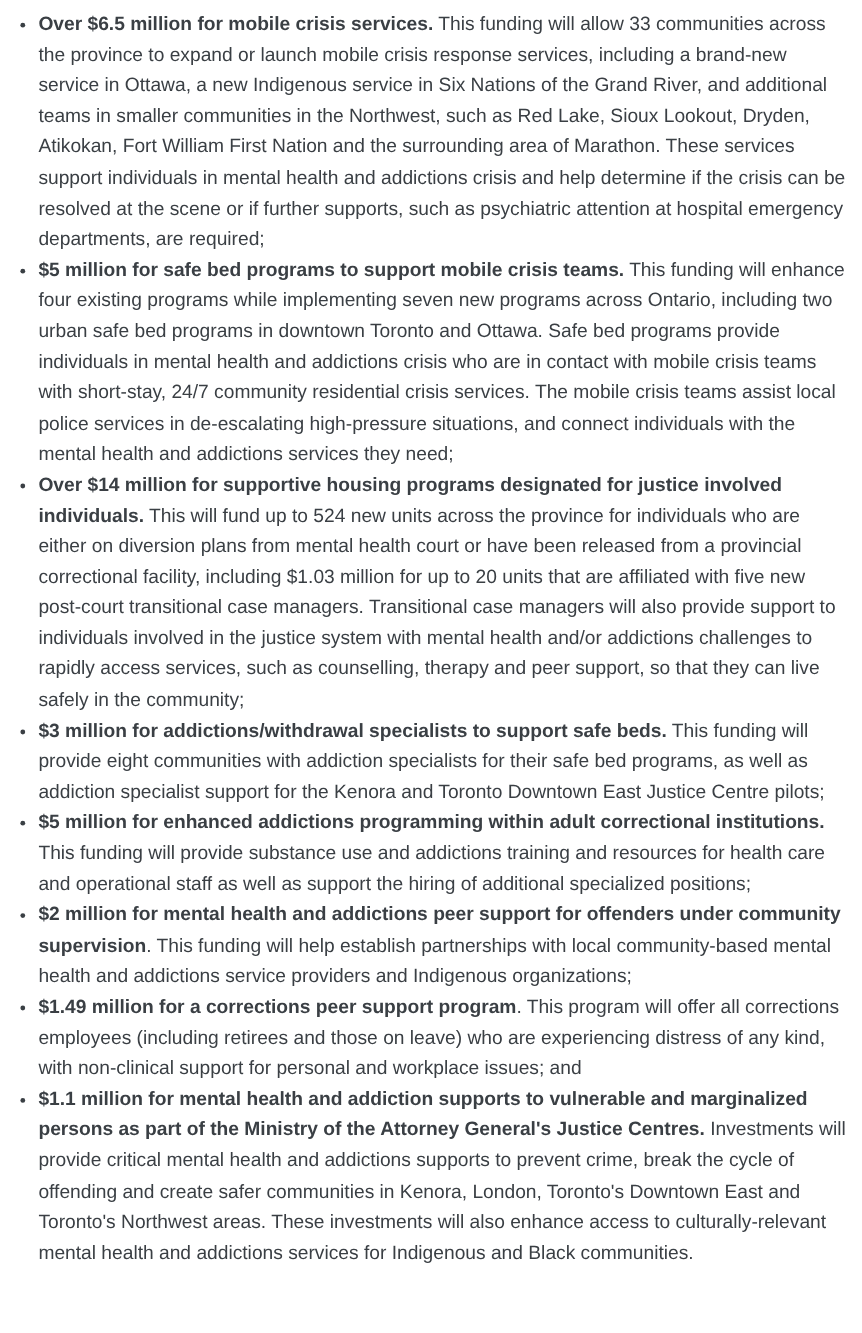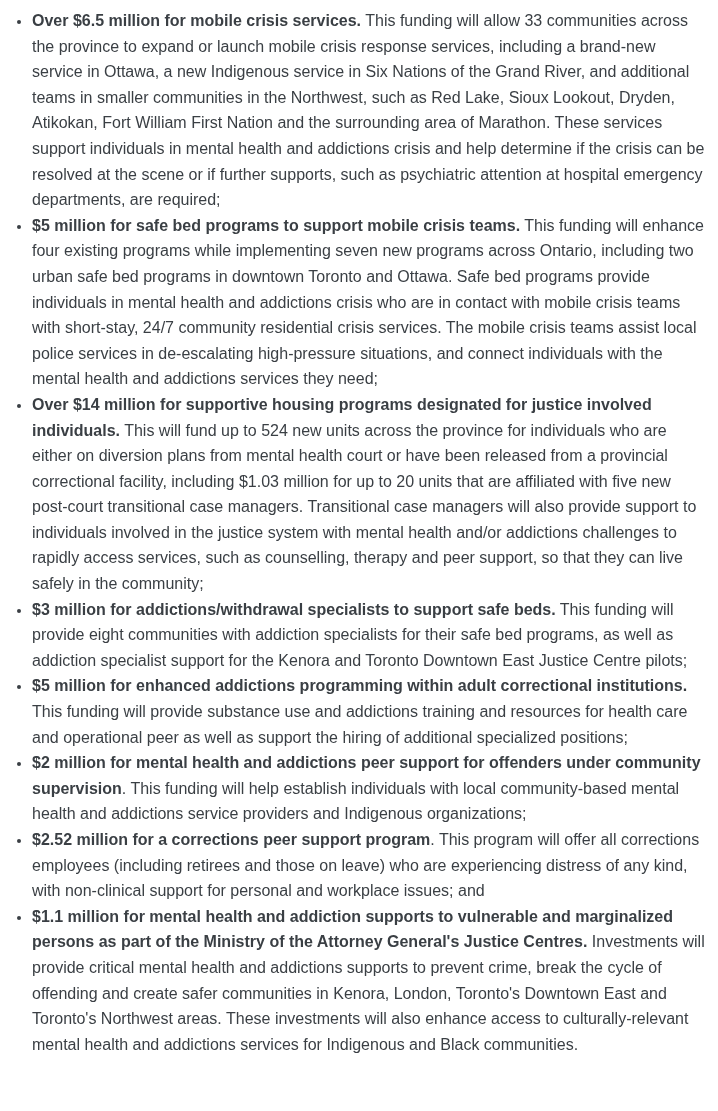--- a/index.html
+++ b/index.html
@@ -45,24 +45,24 @@
   <li>
     <strong class="lead">$5 million for safe bed programs to support mobile crisis teams.</strong><span class="body-text"> This funding will enhance four existing programs while implementing seven new programs across Ontario, including two urban safe bed programs in downtown Toronto and Ottawa. Safe bed programs provide individuals in mental health and addictions crisis who are in contact with mobile crisis teams with short-stay, 24/7 community residential crisis services. The mobile crisis teams assist local police services in de-escalating high-pressure situations, and connect individuals with the mental health and addictions services they need;</span>
   </li>
   <li>
     <strong class="lead">Over $14 million for supportive housing programs designated for justice involved individuals.</strong><span class="body-text"> This will fund up to 524 new units across the province for individuals who are either on diversion plans from mental health court or have been released from a provincial correctional facility, including $1.03 million for up to 20 units that are affiliated with five new post-court transitional case managers. Transitional case managers will also provide support to individuals involved in the justice system with mental health and/or addictions challenges to rapidly access services, such as counselling, therapy and peer support, so that they can live safely in the community;</span>
   </li>
   <li>
     <strong class="lead">$3 million for addictions/withdrawal specialists to support safe beds.</strong><span class="body-text"> This funding will provide eight communities with addiction specialists for their safe bed programs, as well as addiction specialist support for the Kenora and Toronto Downtown East Justice Centre pilots;</span>
   </li>
   <li>
-    <strong class="lead">$5 million for enhanced addictions programming within adult correctional institutions.</strong><span class="body-text"> This funding will provide substance use and addictions training and resources for health care and operational peer as well as support the hiring of additional specialized positions;</span>
+    <strong class="lead">$5 million for enhanced addictions programming within adult correctional institutions.</strong><span class="body-text"> This funding will provide substance use and addictions training and resources for health care and operational staff as well as support the hiring of additional specialized positions;</span>
   </li>
   <li>
-    <strong class="lead">$2 million for mental health and addictions peer support for offenders under community supervision</strong><span class="body-text">. This funding will help establish individuals with local community-based mental health and addictions service providers and Indigenous organizations;</span>
+    <strong class="lead">$2 million for mental health and addictions peer support for offenders under community supervision</strong><span class="body-text">. This funding will help establish partnerships with local community-based mental health and addictions service providers and Indigenous organizations;</span>
   </li>
   <li>
-    <strong class="lead">$2.52 million for a corrections peer support program</strong><span class="body-text">. This program will offer all corrections employees (including retirees and those on leave) who are experiencing distress of any kind, with non-clinical support for personal and workplace issues; and</span>
+    <strong class="lead">$1.49 million for a corrections peer support program</strong><span class="body-text">. This program will offer all corrections employees (including retirees and those on leave) who are experiencing distress of any kind, with non-clinical support for personal and workplace issues; and</span>
   </li>
   <li>
     <strong class="lead">$1.1 million for mental health and addiction supports to vulnerable and marginalized persons as part of the Ministry of the Attorney General's Justice Centres.</strong><span class="body-text"> Investments will provide critical mental health and addictions supports to prevent crime, break the cycle of offending and create safer communities in Kenora, London, Toronto's Downtown East and Toronto's Northwest areas. These investments will also enhance access to culturally-relevant mental health and addictions services for Indigenous and Black communities.</span>
   </li>
 </ul>
 
 </body></html>

